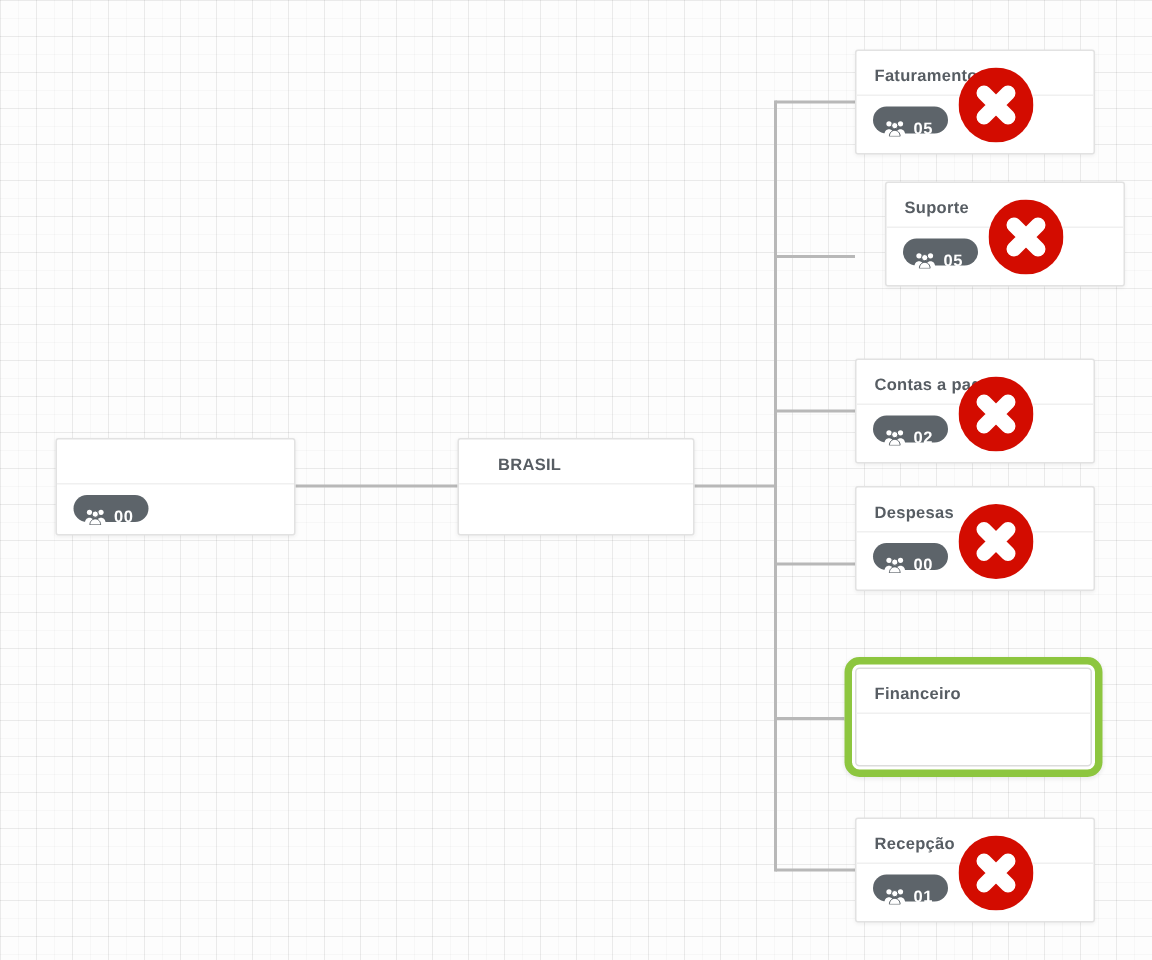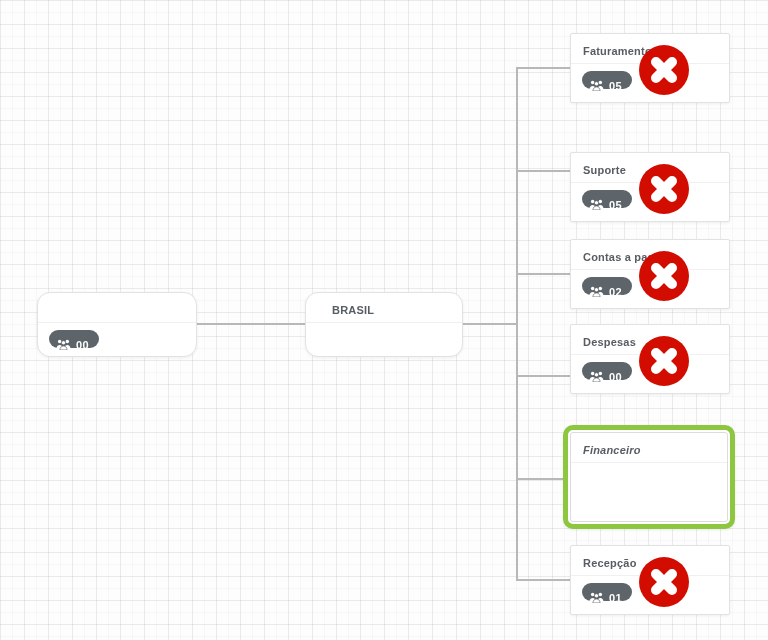--- a/index.html
+++ b/index.html
@@ -25,21 +25,21 @@
   .connector.v { width: 2px; }
 
   .node {
     position: absolute;
     width: 160px;
     background: #ffffff;
     border: 1px solid #e2e2e2;
     border-radius: 2px;
     box-shadow: 0 1px 3px rgba(0,0,0,0.06);
   }
-  .node.parent { height: 65px; border-radius: 13px; }
+  .node.parent { height: 65px; }
   .node.child  { left: 570px; height: 70px; }
 
   .node-header {
     height: 30px;
     padding: 11px 12px 0 12px;
     border-bottom: 1px solid #f0f0f0;
     font-size: 11px;
     font-weight: 600;
     letter-spacing: 0.2px;
     color: #575d63;
@@ -75,30 +75,29 @@
     width: 50px;
     height: 50px;
     cursor: pointer;
     z-index: 3;
   }
   .delete-btn svg { display: block; }
 
   .selected-wrap {
     position: absolute;
     left: 563px;
-    top: 425px;
+    top: 438px;
     width: 172px;
-    height: 104px;
+    height: 80px;
     border: 5px solid #8dc63f;
     border-radius: 10px;
     background: #ffffff;
     padding: 2px;
     box-shadow: 0 1px 3px rgba(0,0,0,0.08);
     z-index: 2;
-    font-style: italic;
   }
   .selected-wrap .node {
     position: relative;
     width: 100%;
     height: 100%;
     border: 1px solid #dcdcdc;
     border-radius: 3px;
     box-shadow: none;
   }
 </style>
@@ -154,21 +153,21 @@
       </div>
     </div>
     <div class="delete-btn">
       <svg width="50" height="50" viewBox="0 0 50 50">
         <circle cx="25" cy="25" r="25" fill="#d30c00"></circle>
         <path d="M17 17 L33 33 M33 17 L17 33" stroke="#ffffff" stroke-width="10" stroke-linecap="round"></path>
       </svg>
     </div>
   </div>
 
-  <div class="node child" style="top:152px;">
+  <div class="node child" style="top:121px;margin-left:20px;">
     <div class="node-header">Suporte</div>
     <div class="node-footer">
       <div class="badge">
         <svg width="15" height="11" viewBox="0 0 18 13" fill="#ffffff">
           <circle cx="4.4" cy="2.9" r="2.1"></circle>
             <path d="M0.7 11.4c0-2.4 1.6-4.2 3.7-4.2s3.7 1.8 3.7 4.2z"></path>
           <circle cx="13.6" cy="2.9" r="2.1"></circle>
             <path d="M9.9 11.4c0-2.4 1.6-4.2 3.7-4.2s3.7 1.8 3.7 4.2z"></path>
           <circle cx="9" cy="4.4" r="2.5" stroke="#5d646a" stroke-width="0.8"></circle>
           <path d="M4.7 13c0-2.8 1.9-4.8 4.3-4.8s4.3 2 4.3 4.8z" stroke="#5d646a" stroke-width="0.8"></path>

